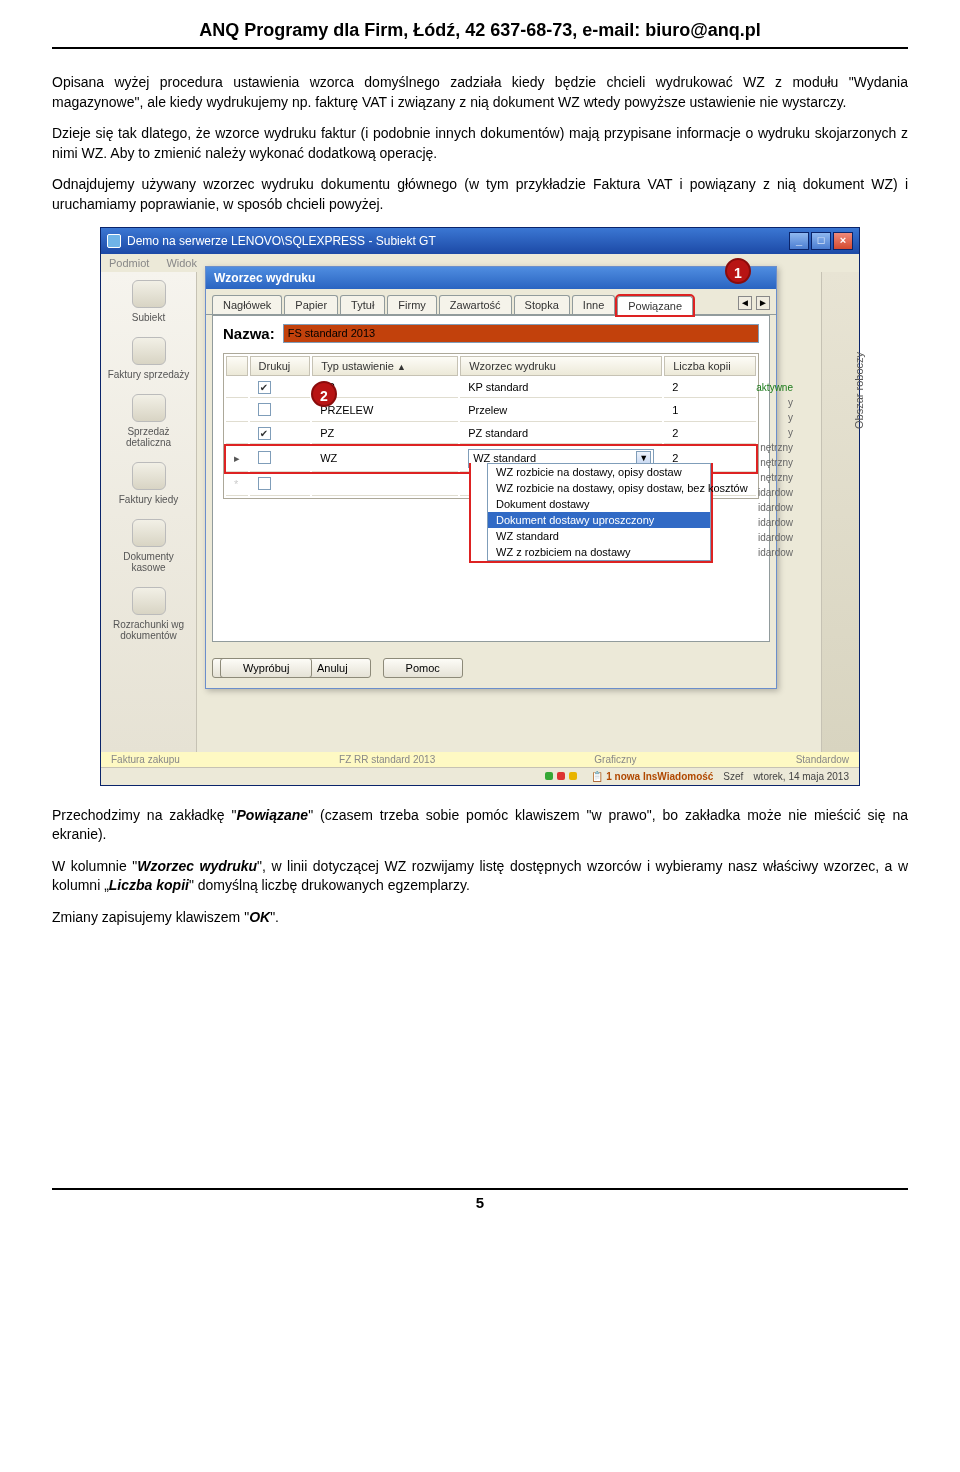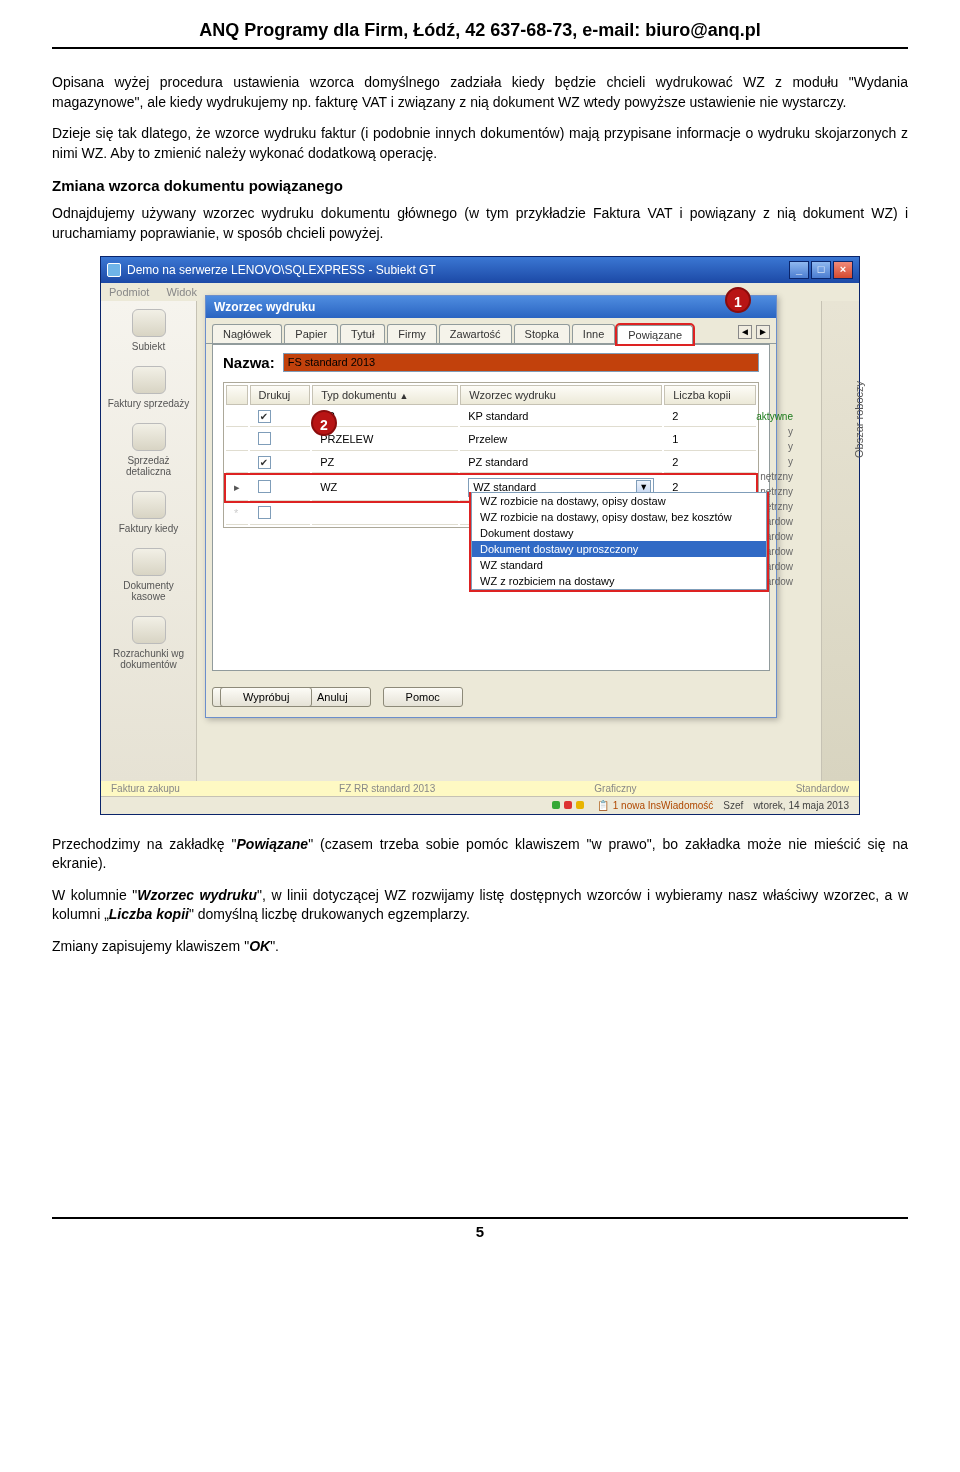--- a/index.html
+++ b/index.html
@@ -223,21 +223,21 @@
     position:absolute; right:28px; top:110px;
     font-size:10px; color:#666;
   }
   .right-peek div{ margin-bottom:4px; text-align:right;}
 
   .statusbar{
     background:#ece9d8;border-top:1px solid #c6c2b4;
     display:flex; align-items:center; justify-content:flex-end;
     gap:10px; padding:3px 10px; font-size:10px; color:#444;
   }
-  .statusbar .st-tag{ color:#b04800; font-weight:normal;}
+  .statusbar .st-tag{ color:#b04800; font-weight:bold;}
   .dot{ width:8px;height:8px; display:inline-block; border-radius:2px; margin-right:4px;}
   .dot.g{background:#36a836;} .dot.r{background:#d33;} .dot.y{background:#e8b400;}
 
   .bottom-row{
     display:flex; justify-content:space-between;
     padding:2px 10px; font-size:10px; background:#fef9c3; color:#888;
   }
 
   .pg-footer{
     border-top:2px solid #000;
@@ -248,21 +248,20 @@
 </head>
 <body>
 
 <div class="page">
 
   <div class="header-bar">ANQ Programy dla Firm, Łódź, 42 637-68-73, e-mail: biuro@anq.pl</div>
 
   <p class="para">Opisana wyżej procedura ustawienia wzorca domyślnego zadziała kiedy będzie chcieli wydrukować WZ z modułu "Wydania magazynowe", ale kiedy wydrukujemy np. fakturę VAT i związany z nią dokument WZ wtedy powyższe ustawienie nie wystarczy.</p>
   <p class="para">Dzieje się tak dlatego, że wzorce wydruku faktur (i podobnie innych dokumentów) mają przypisane informacje o wydruku skojarzonych z nimi WZ. Aby to zmienić należy wykonać dodatkową operację.</p>
 
-  <div class="section-heading">Zmiana wzorca dokumentu powiązanego</div>
   <p class="para">Odnajdujemy używany wzorzec wydruku dokumentu głównego (w tym przykładzie Faktura VAT i powiązany z nią dokument WZ) i uruchamiamy poprawianie, w sposób chcieli powyżej.</p>
 
   <div class="screenshot-wrap">
     <div class="app-window">
 
       <div class="titlebar">
         <div class="tb-left">
           <span class="tb-icon"></span>
           <span>Demo na serwerze LENOVO\SQLEXPRESS - Subiekt GT</span>
         </div>
@@ -336,21 +335,21 @@
               </div>
 
               <div style="position:relative;">
                 <div class="redcircle" style="top:28px; left:88px;">2</div>
 
                 <table class="inner-table" style="width:100%;">
                   <thead>
                     <tr>
                       <th style="width:18px;"></th>
                       <th>Drukuj</th>
-                      <th style="min-width:120px;"><span>Typ dokumentu</span> <span style="font-size:9px;">▲</span></th>
+                      <th style="min-width:120px;"><span>Typ ustawienie</span> <span style="font-size:9px;">▲</span></th>
                       <th>Wzorzec wydruku</th>
                       <th>Liczba kopii</th>
                     </tr>
                   </thead>
                   <tbody>
                     <tr>
                       <td></td>
                       <td><span class="ck on"></span></td>
                       <td>KP</td>
                       <td>KP standard</td>
@@ -385,21 +384,21 @@
                     <tr>
                       <td style="color:#ccc;">*</td>
                       <td><span class="ck"></span></td>
                       <td></td>
                         <td></td>
                         <td></td>
                     </tr>
                   </tbody>
                 </table>
 
-                <div class="dropdown-panel" style="top:110px; left:246px; width:300px;">
+                <div class="dropdown-panel" style="top:110px; left:246px; width:244px;padding-left:16px;">
                   <div class="dd-inner">
                     <div class="dd-item">WZ rozbicie na dostawy, opisy dostaw</div>
                     <div class="dd-item">WZ rozbicie na dostawy, opisy dostaw, bez kosztów</div>
                     <div class="dd-item">Dokument dostawy</div>
                     <div class="dd-item sel">Dokument dostawy uproszczony</div>
                     <div class="dd-item">WZ standard</div>
                     <div class="dd-item">WZ z rozbiciem na dostawy</div>
                   </div>
                 </div>
 

